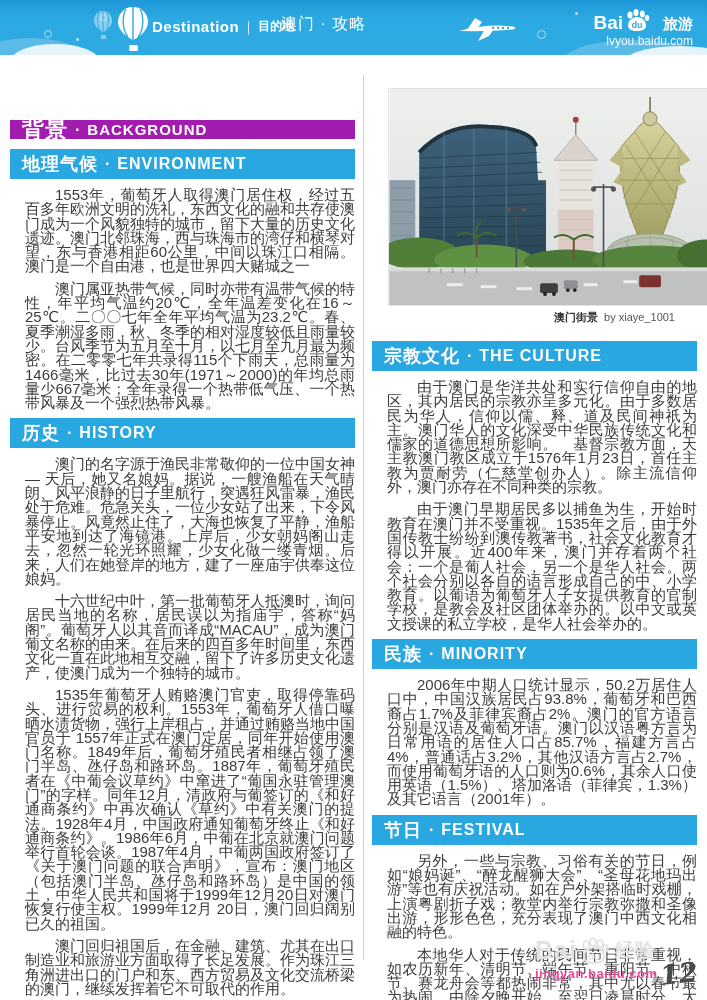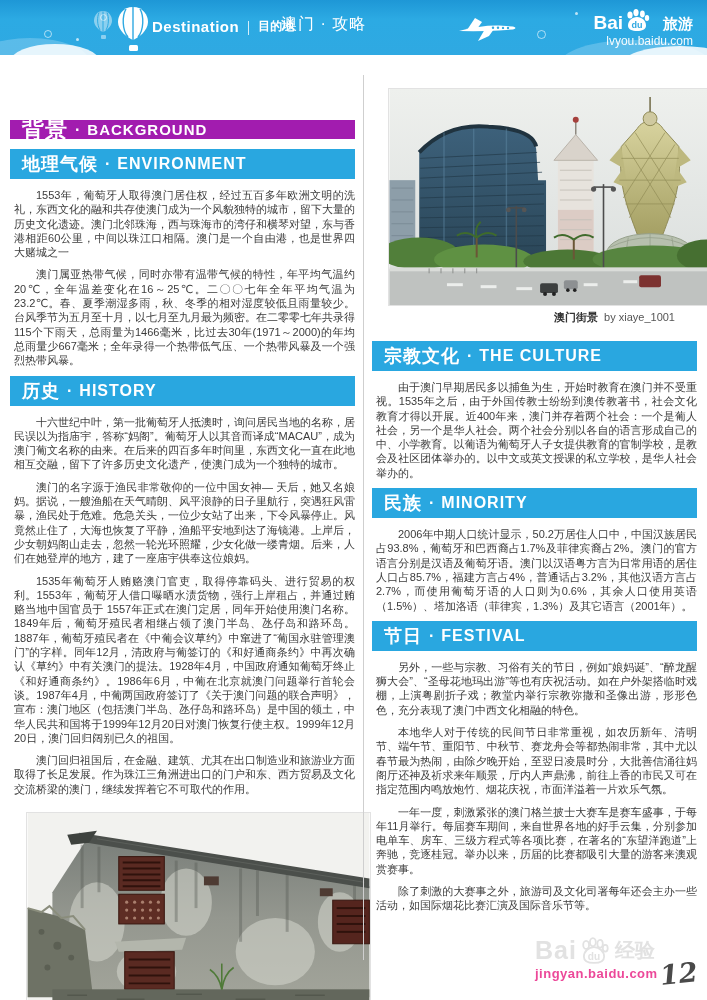--- a/index.html
+++ b/index.html
@@ -31,21 +31,21 @@
   .banner-dark{background:#a21caf;height:19px;margin-bottom:10px;margin-top:48px;}
   .banner-dark .cn{font-size:22px;}
   .banner-dark .en{font-size:15px;letter-spacing:1px;}
   .banner-light{background:#29a7e0;height:30px;margin-bottom:9px;}
   .banner-light .cn{font-size:18px;}
   .banner-light .en{font-size:16px;letter-spacing:1px;}
   
   .col{position:absolute;top:72px;}
   .col.left{left:10px;width:345px;}
   .col.right{left:372px;width:325px;}
-  .col p{margin:0 0 8px 4px;font-size:11px;line-height:14.3px;color:#3b3b3b;
+  .col p{margin:0 0 8px 15px;font-size:15px;line-height:14.3px;color:#3b3b3b;
          text-align:justify;text-indent:2em;}
   .divider{position:absolute;left:363px;top:75px;width:1px;height:885px;background:#cfcfcf;}
   .mt{margin-top:6px;}
   figure{margin:16px;}
   figure svg{display:block;border:1px solid #e2e2e2;box-sizing:border-box;}
   figcaption{margin-top:4px;margin-bottom:6px;text-align:right;font-size:11px;padding-right:6px;}
   .cap-name{font-weight:bold;color:#333;}
   .cap-credit{color:#555;margin-left:6px;}
   
   .watermark{position:absolute;left:535px;top:936px;width:170px;text-align:left;pointer-events:none;}
@@ -150,22 +150,22 @@
       <span class="en">ENVIRONMENT</span>
     </div>
     <p>1553年，葡萄牙人取得澳门居住权，经过五百多年欧洲文明的洗礼，东西文化的融和共存使澳门成为一个风貌独特的城市，留下大量的历史文化遗迹。澳门北邻珠海，西与珠海市的湾仔和横琴对望，东与香港相距60公里，中间以珠江口相隔。澳门是一个自由港，也是世界四大赌城之一</p>
     <p>澳门属亚热带气候，同时亦带有温带气候的特性，年平均气温约20℃，全年温差变化在16～25℃。二〇〇七年全年平均气温为23.2℃。春、夏季潮湿多雨，秋、冬季的相对湿度较低且雨量较少。台风季节为五月至十月，以七月至九月最为频密。在二零零七年共录得115个下雨天，总雨量为1466毫米，比过去30年(1971～2000)的年均总雨量少667毫米；全年录得一个热带低气压、一个热带风暴及一个强烈热带风暴。</p>
 
     <div class="banner banner-light mt">
       <span class="cn">历史</span>
       <span class="sep">·</span>
       <span class="en">HISTORY</span>
     </div>
+    <p>澳门的名字源于渔民非常敬仰的一位中国女神— 天后，她又名娘妈。据说，一艘渔船在天气晴朗、风平浪静的日子里航行，突遇狂风雷暴，渔民处于危难。危急关头，一位少女站了出来，下令风暴停止。风竟然止住了，大海也恢复了平静，渔船平安地到达了海镜港。上岸后，少女朝妈阁山走去，忽然一轮光环照耀，少女化做一缕青烟。后来，人们在她登岸的地方，建了一座庙宇供奉这位娘妈。</p>
     <p>十六世纪中叶，第一批葡萄牙人抵澳时，询问居民当地的名称，居民误以为指庙宇，答称“妈阁”。葡萄牙人以其音而译成“MACAU”，成为澳门葡文名称的由来。在后来的四百多年时间里，东西文化一直在此地相互交融，留下了许多历史文化遗产，使澳门成为一个独特的城市。</p>
-    <p>澳门的名字源于渔民非常敬仰的一位中国女神— 天后，她又名娘妈。据说，一艘渔船在天气晴朗、风平浪静的日子里航行，突遇狂风雷暴，渔民处于危难。危急关头，一位少女站了出来，下令风暴停止。风竟然止住了，大海也恢复了平静，渔船平安地到达了海镜港。上岸后，少女朝妈阁山走去，忽然一轮光环照耀，少女化做一缕青烟。后来，人们在她登岸的地方，建了一座庙宇供奉这位娘妈。</p>
     <p>1535年葡萄牙人贿赂澳门官吏，取得停靠码头、进行贸易的权利。1553年，葡萄牙人借口曝晒水渍货物，强行上岸租占，并通过贿赂当地中国官员于 1557年正式在澳门定居，同年开始使用澳门名称。1849年后，葡萄牙殖民者相继占领了澳门半岛、氹仔岛和路环岛。1887年，葡萄牙殖民者在《中葡会议草约》中窜进了“葡国永驻管理澳门”的字样。同年12月，清政府与葡签订的《和好通商条约》中再次确认《草约》中有关澳门的提法。1928年4月，中国政府通知葡萄牙终止《和好通商条约》。1986年6月，中葡在北京就澳门问题举行首轮会谈。1987年4月，中葡两国政府签订了《关于澳门问题的联合声明》，宣布：澳门地区（包括澳门半岛、氹仔岛和路环岛）是中国的领土，中华人民共和国将于1999年12月20日对澳门恢复行使主权。1999年12月 20日，澳门回归阔别已久的祖国。</p>
     <p>澳门回归祖国后，在金融、建筑、尤其在出口制造业和旅游业方面取得了长足发展。作为珠江三角洲进出口的门户和东、西方贸易及文化交流桥梁的澳门，继续发挥着它不可取代的作用。</p>
 
     <figure>
       <svg width="345" height="212" viewBox="0 0 345 212">
         <defs>
           <linearGradient id="wall" x1="0" y1="0" x2="0" y2="1">
             <stop offset="0" stop-color="#7a7f7a"></stop>
               <stop offset=".5" stop-color="#94978f"></stop>
               <stop offset="1" stop-color="#a2a49a"></stop>
@@ -435,20 +435,21 @@
       <figcaption>
         <span class="cap-name">澳门街景</span><span class="cap-credit">by xiaye_1001</span>
       </figcaption>
     </figure>
 
     <div class="banner banner-light mt">
       <span class="cn">宗教文化</span>
       <span class="sep">·</span>
       <span class="en">THE CULTURE</span>
     </div>
+    <p>由于澳门是华洋共处和实行信仰自由的地区，其内居民的宗教亦呈多元化。由于多数居民为华人，信仰以儒、释、道及民间神祇为主。澳门华人的文化深受中华民族传统文化和儒家的道德思想所影响。　基督宗教方面，天主教澳门教区成立于1576年1月23日，首任主教为贾耐劳（仁慈堂创办人）。除主流信仰外，澳门亦存在不同种类的宗教。</p>
     <p>由于澳门早期居民多以捕鱼为生，开始时教育在澳门并不受重视。1535年之后，由于外国传教士纷纷到澳传教著书，社会文化教育才得以开展。近400年来，澳门并存着两个社会：一个是葡人社会，另一个是华人社会。两个社会分别以各自的语言形成自己的中、小学教育。以葡语为葡萄牙人子女提供教育的官制学校，是教会及社区团体举办的。以中文或英文授课的私立学校，是华人社会举办的。</p>
 
     <div class="banner banner-light mt">
       <span class="cn">民族</span>
       <span class="sep">·</span>
       <span class="en">MINORITY</span>
     </div>
     <p>2006年中期人口统计显示，50.2万居住人口中，中国汉族居民占93.8%，葡萄牙和巴西裔占1.7%及菲律宾裔占2%。澳门的官方语言分别是汉语及葡萄牙语。澳门以汉语粤方言为日常用语的居住人口占85.7%，福建方言占4%，普通话占3.2%，其他汉语方言占2.7%，而使用葡萄牙语的人口则为0.6%，其余人口使用英语（1.5%）、塔加洛语（菲律宾，1.3%）及其它语言（2001年）。</p>
 
     <div class="banner banner-light mt">

